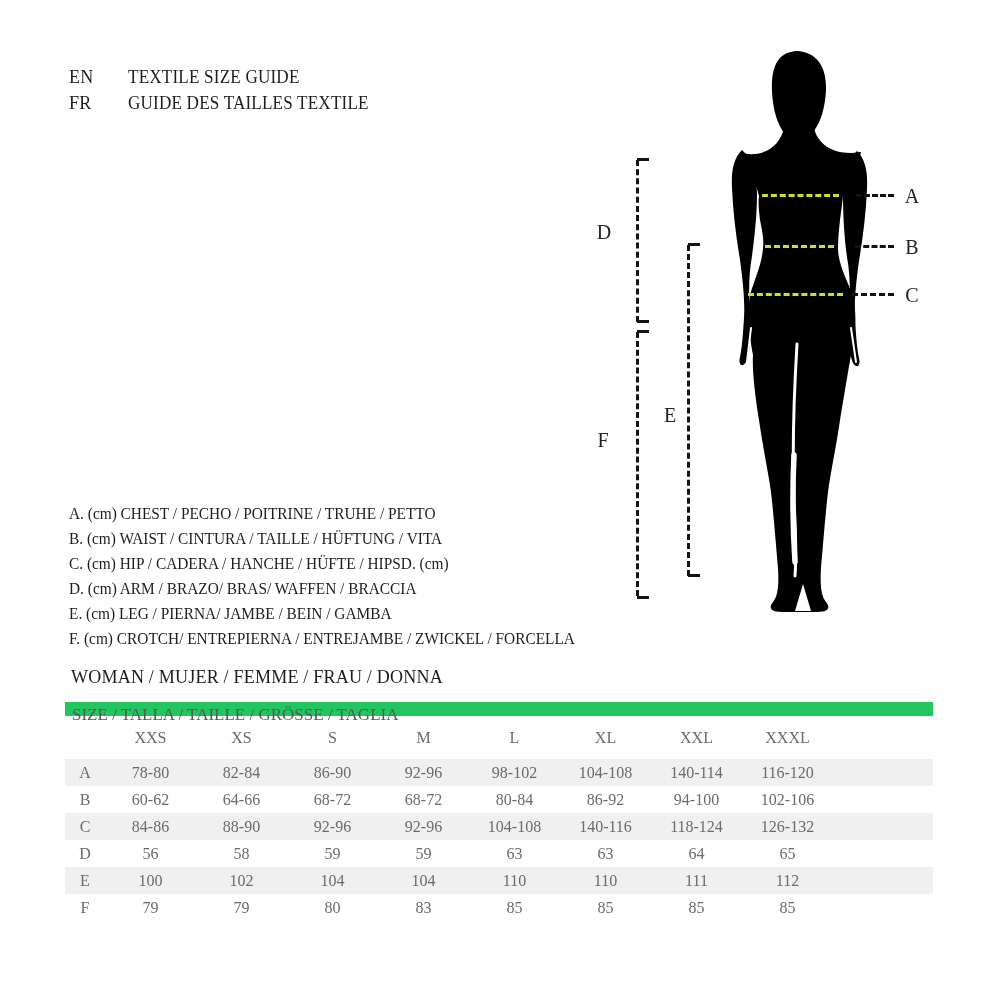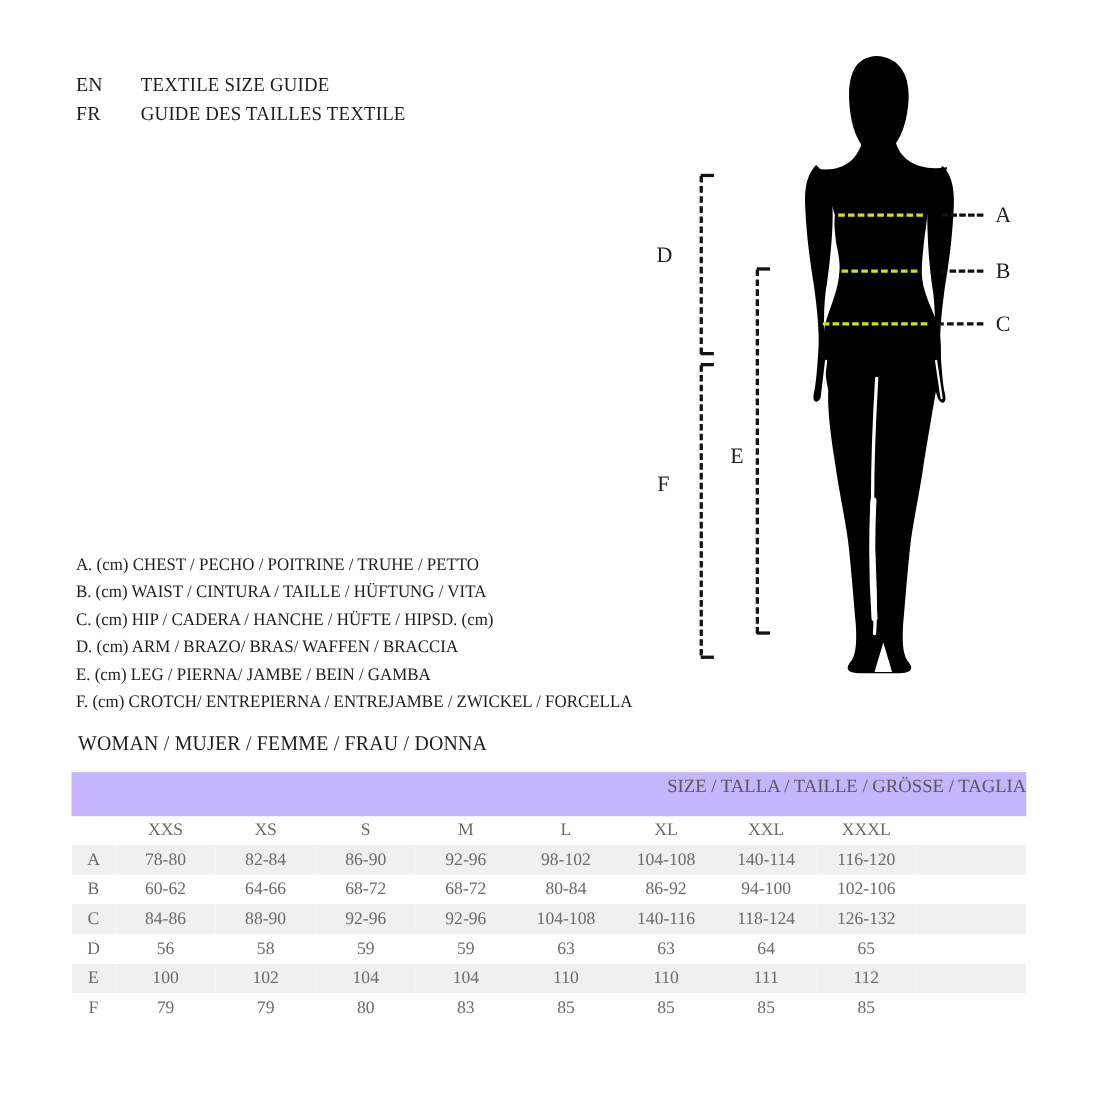--- a/index.html
+++ b/index.html
@@ -19,26 +19,26 @@
   .measure-label{position:absolute;font-size:20px;color:#232323;width:26px;text-align:center;}
   
   .legend-block{position:absolute;left:69px;top:501px;}
   .legend-line{height:25px;line-height:25px;font-size:16px;white-space:nowrap;
                transform:scaleX(.96);transform-origin:0 50%;}
   
   .section-title{position:absolute;left:71px;top:666px;margin:0;font-size:19px;font-weight:500;
                  white-space:nowrap;transform:scaleX(.95);transform-origin:0 50%;letter-spacing:.2px;}
   
   .table-wrap{position:absolute;left:65px;top:702px;width:868px;}
-  .table-header-bar{height:40px;line-height:26px;background:#c4b5fd;color:#595959;
-                    font-size:17px;padding-left:7px;white-space:nowrap;text-align:right;}
+  .table-header-bar{height:14px;line-height:26px;background:#22c55e;color:#595959;
+                    font-size:17px;padding-left:7px;white-space:nowrap;}
   table.size-table{border-collapse:collapse;width:868px;table-layout:fixed;
                    font-size:16px;color:#6b6b6b;}
   table.size-table td{padding:0;text-align:center;height:27px;line-height:27px;overflow:hidden;}
-  tr.sizes-row td{height:26px;line-height:26px;}
+  tr.sizes-row td{height:43px;line-height:26px;}
   td.row-label{text-align:left;padding-left:12px;}
   tr.stripe{background:#f0f0f0;}
 </style>
 </head>
 <body>
 
 <div class="page">
 
   <section class="lang-block">
     <div class="lang-row">

